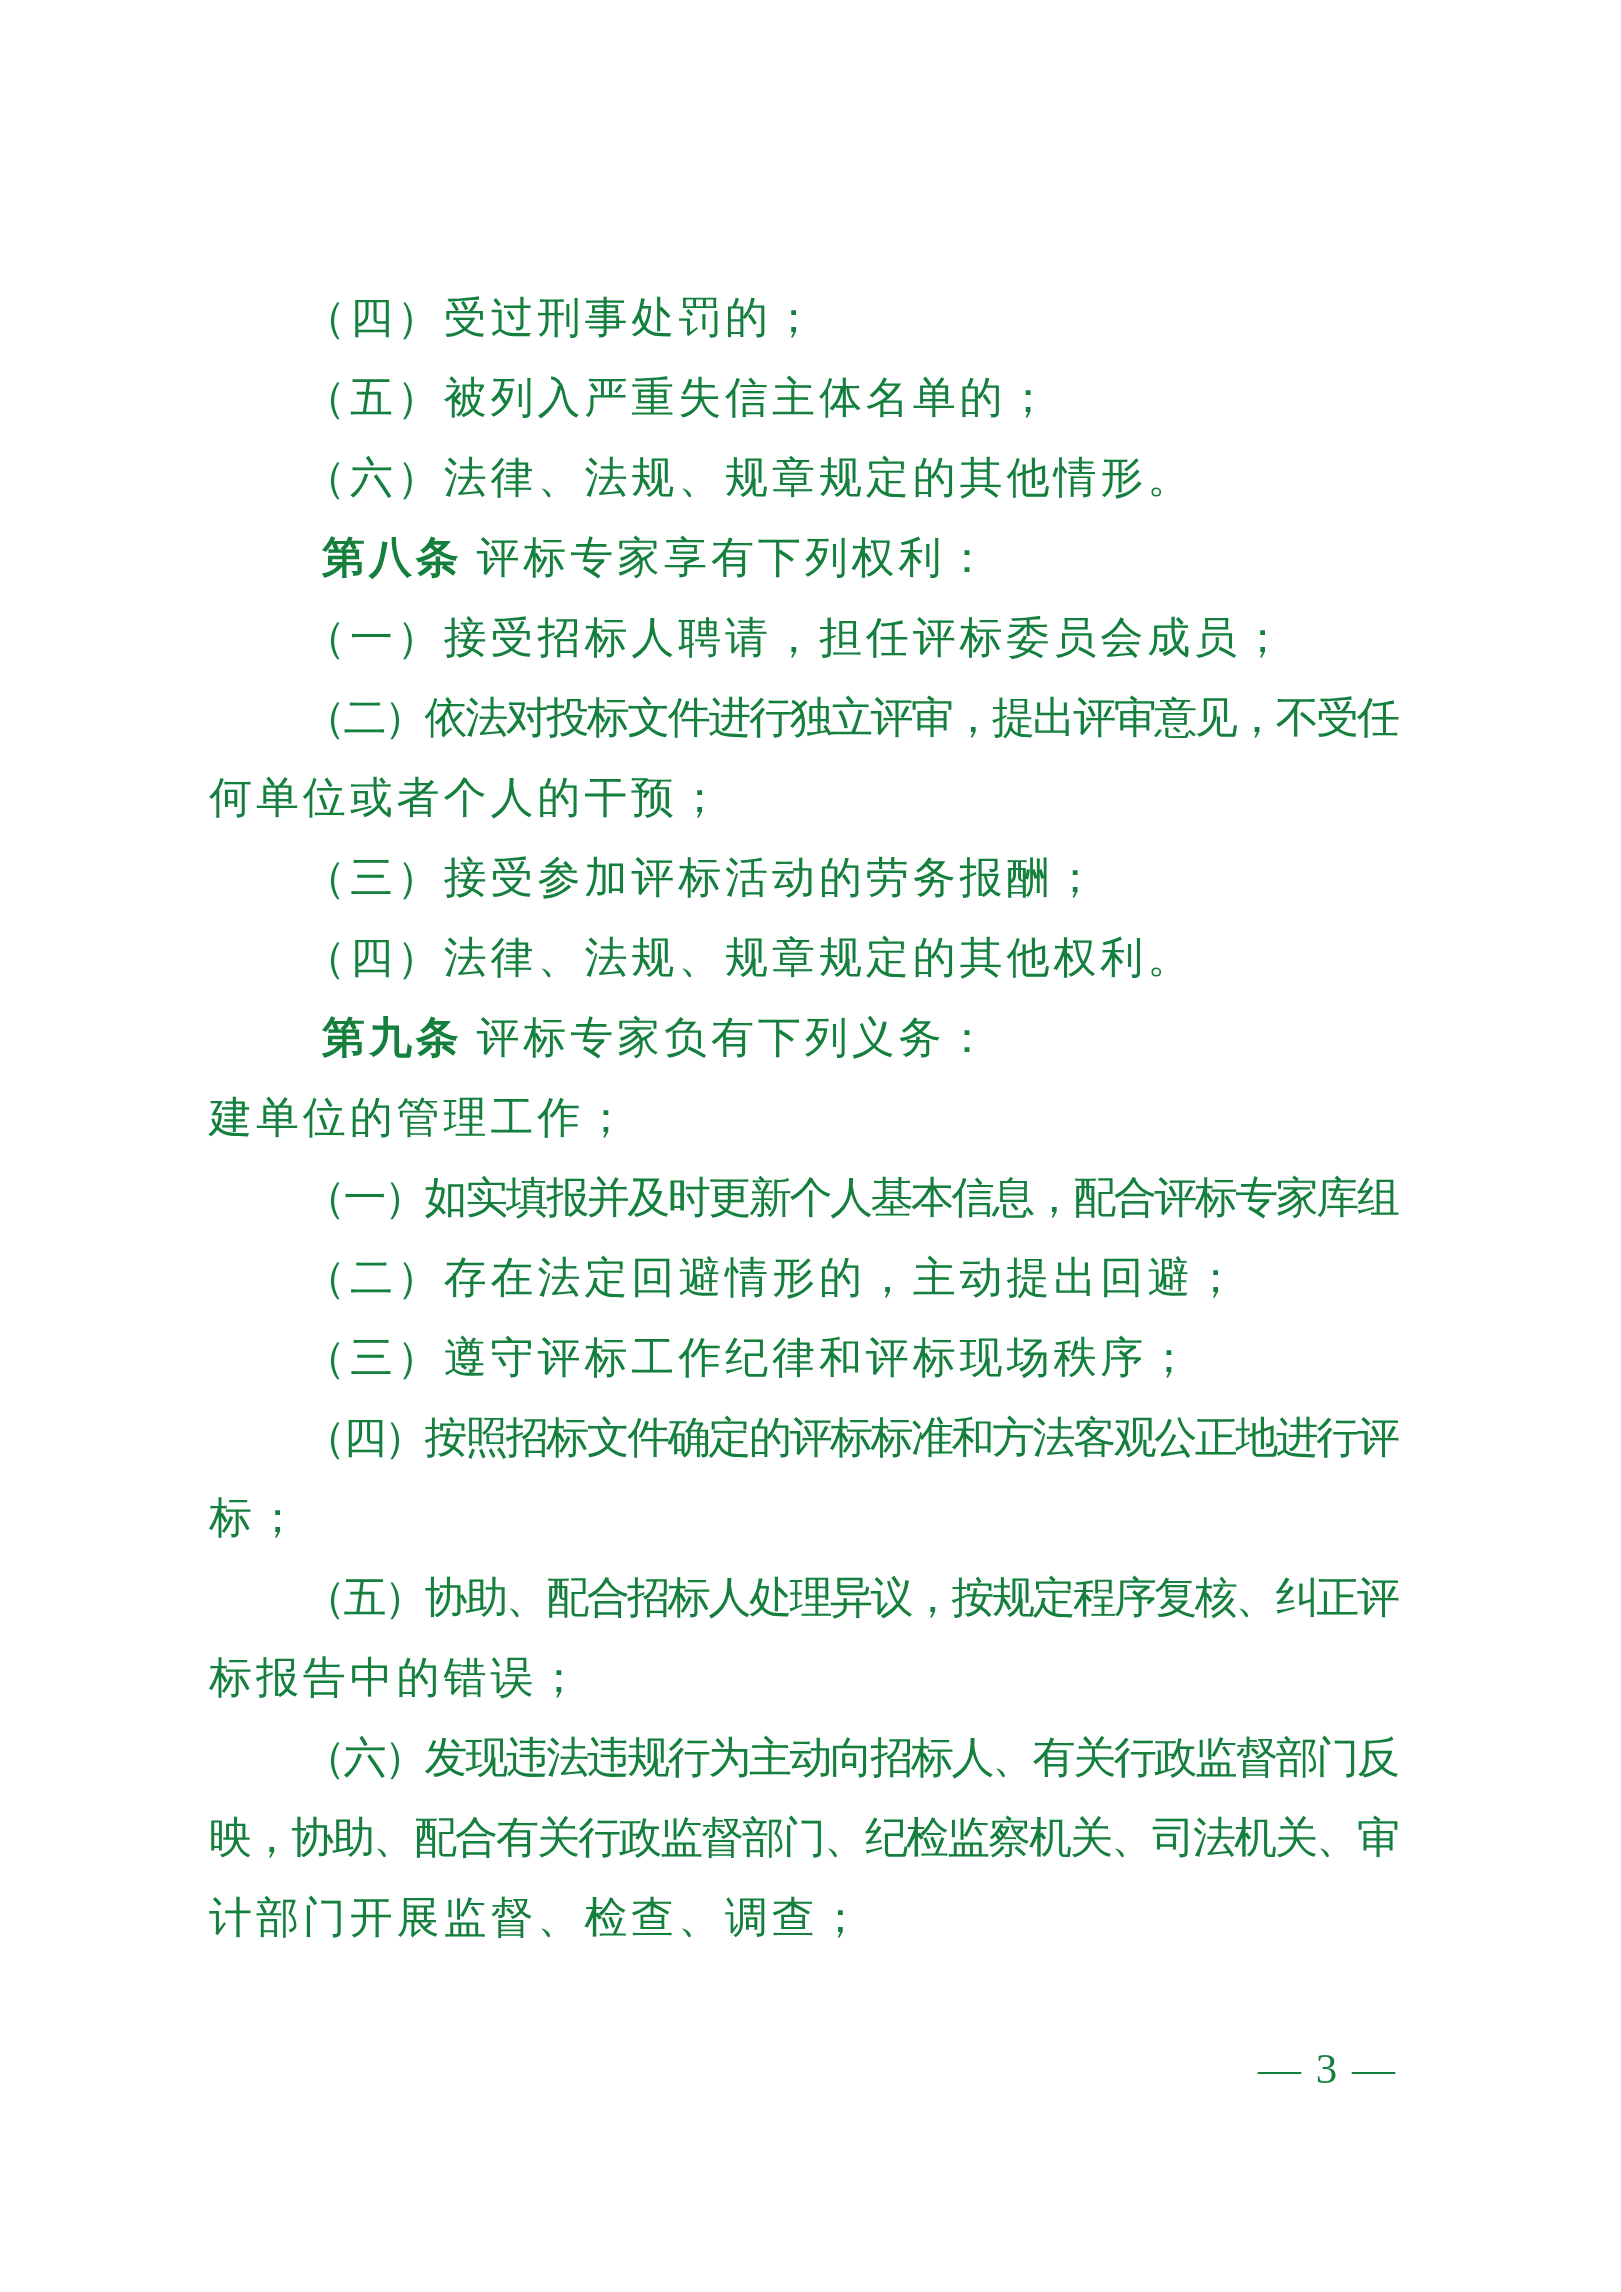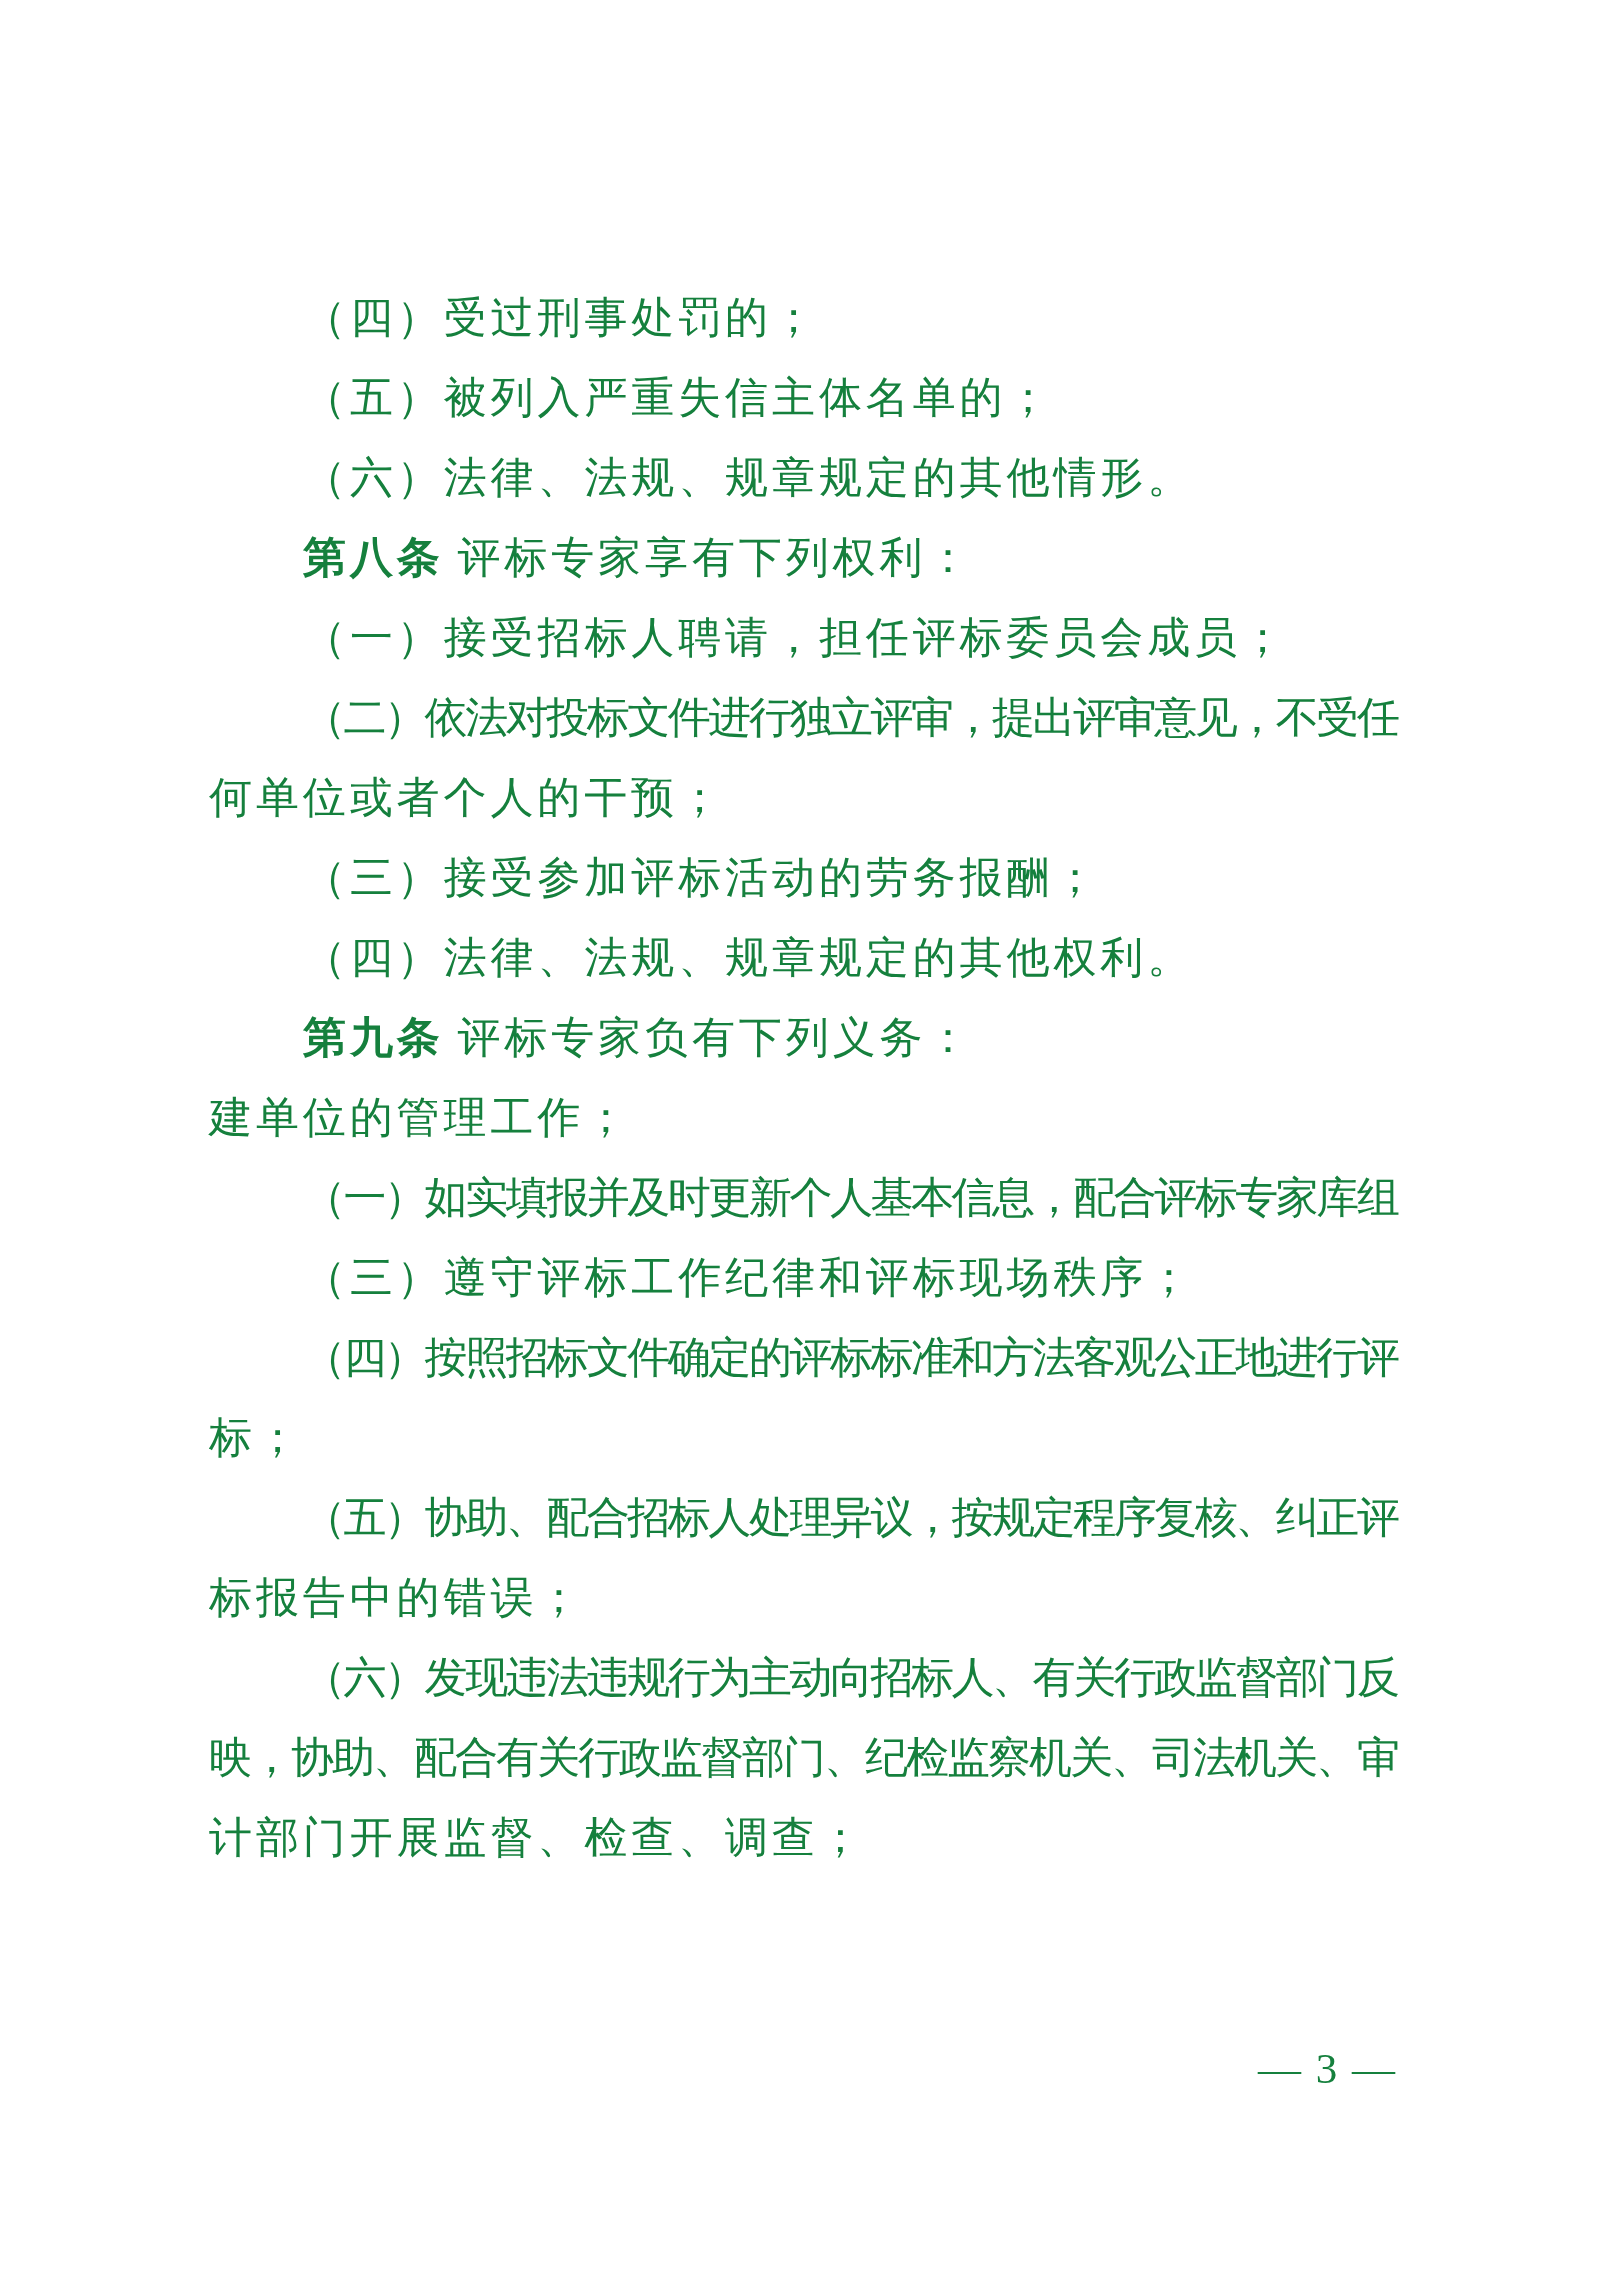--- a/index.html
+++ b/index.html
@@ -39,20 +39,21 @@
     text-align: justify;
     text-align-last: justify;
   }
   .line-bold {
     font-family: "DejaVu Sans", "Liberation Sans", sans-serif;
     font-weight: 700;
     letter-spacing: 3.9px;
   }
   .line-bold:not(:empty) {
     margin-right: 13.7px;
+    margin-left: 19px;
   }
   .footer {
     position: absolute;
     left: 209px;
     top: 2029px;
     width: 1188px;
     height: 80px;
     line-height: 80px;
     font-size: 43px;
     text-align: right;
@@ -83,20 +84,21 @@
     <div class="line indent"><span class="line-bold"></span><span>（三）接受参加评标活动的劳务报酬；</span></div>
 
     <div class="line indent"><span class="line-bold"></span><span>（四）法律、法规、规章规定的其他权利。</span></div>
 
     <div class="line indent"><span class="line-bold">第九条</span><span>评标专家负有下列义务：</span></div>
 
     <div class="line"><span class="line-bold"></span><span>建单位的管理工作；</span></div>
 
     <div class="line indent full"><span class="line-bold"></span><span>（一）如实填报并及时更新个人基本信息，配合评标专家库组</span></div>
 
+    <div class="line indent"><span class="line-bold"></span><span>（二）存在法定回避情形的，主动提出回避；</span></div>
 
     <div class="line indent"><span class="line-bold"></span><span>（三）遵守评标工作纪律和评标现场秩序；</span></div>
 
     <div class="line indent full"><span class="line-bold"></span><span>（四）按照招标文件确定的评标标准和方法客观公正地进行评</span></div>
 
     <div class="line"><span class="line-bold"></span><span>标；</span></div>
 
     <div class="line indent full"><span class="line-bold"></span><span>（五）协助、配合招标人处理异议，按规定程序复核、纠正评</span></div>
 
     <div class="line"><span class="line-bold"></span><span>标报告中的错误；</span></div>

